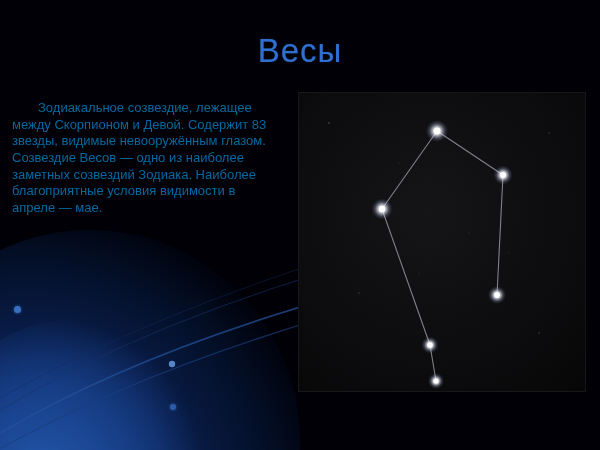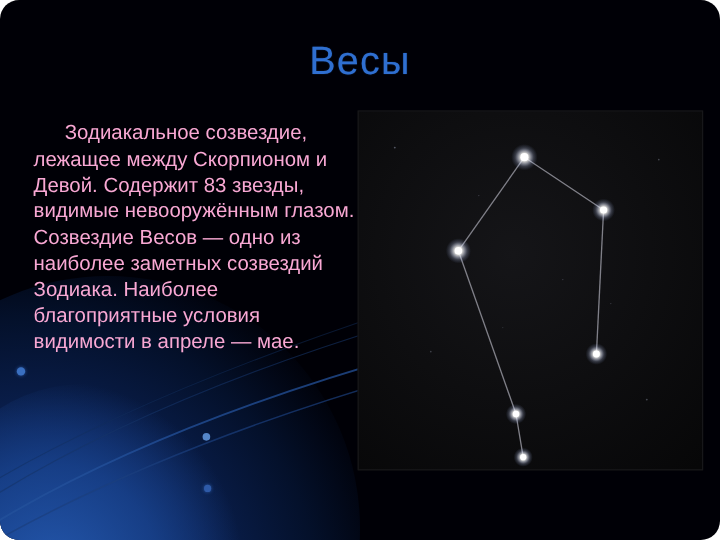--- a/index.html
+++ b/index.html
@@ -11,21 +11,20 @@
     height: 450px;
     overflow: hidden;
     font-family: "Liberation Sans", sans-serif;
   }
   .slide {
     position: relative;
     width: 600px;
     height: 450px;
     background: #000006;
     overflow: hidden;
-    border-radius: 16px;
   }
   
   .glow-corner {
     position: absolute;
     left: -120px;
     bottom: -200px;
     width: 420px;
     height: 420px;
     border-radius: 50%;
     background: radial-gradient(circle at 35% 65%, #123a80 0%, #0b2255 38%, #04112c 62%, rgba(0,0,6,0) 80%);
@@ -57,25 +56,25 @@
     width: 600px;
     text-align: center;
     color: #2f6fd0;
     font-size: 33px;
     font-weight: normal;
     letter-spacing: 1px;
     text-shadow: 0 0 1px #17396e;
   }
   .bullet-block {
     position: absolute;
-    left: 28px;
+    left: 12px;
     top: 100px;
     width: 268px;
-    color: #f9a8d4;
-    font-size: 17px;
+    color: #0369a1;
+    font-size: 13px;
     line-height: 1.28;
   }
   .bullet-block p {
     margin: 0;
     text-indent: 26px;
     text-align: left;
     word-spacing: 0px;
   }
   .bullet-marker {
     position: absolute;

